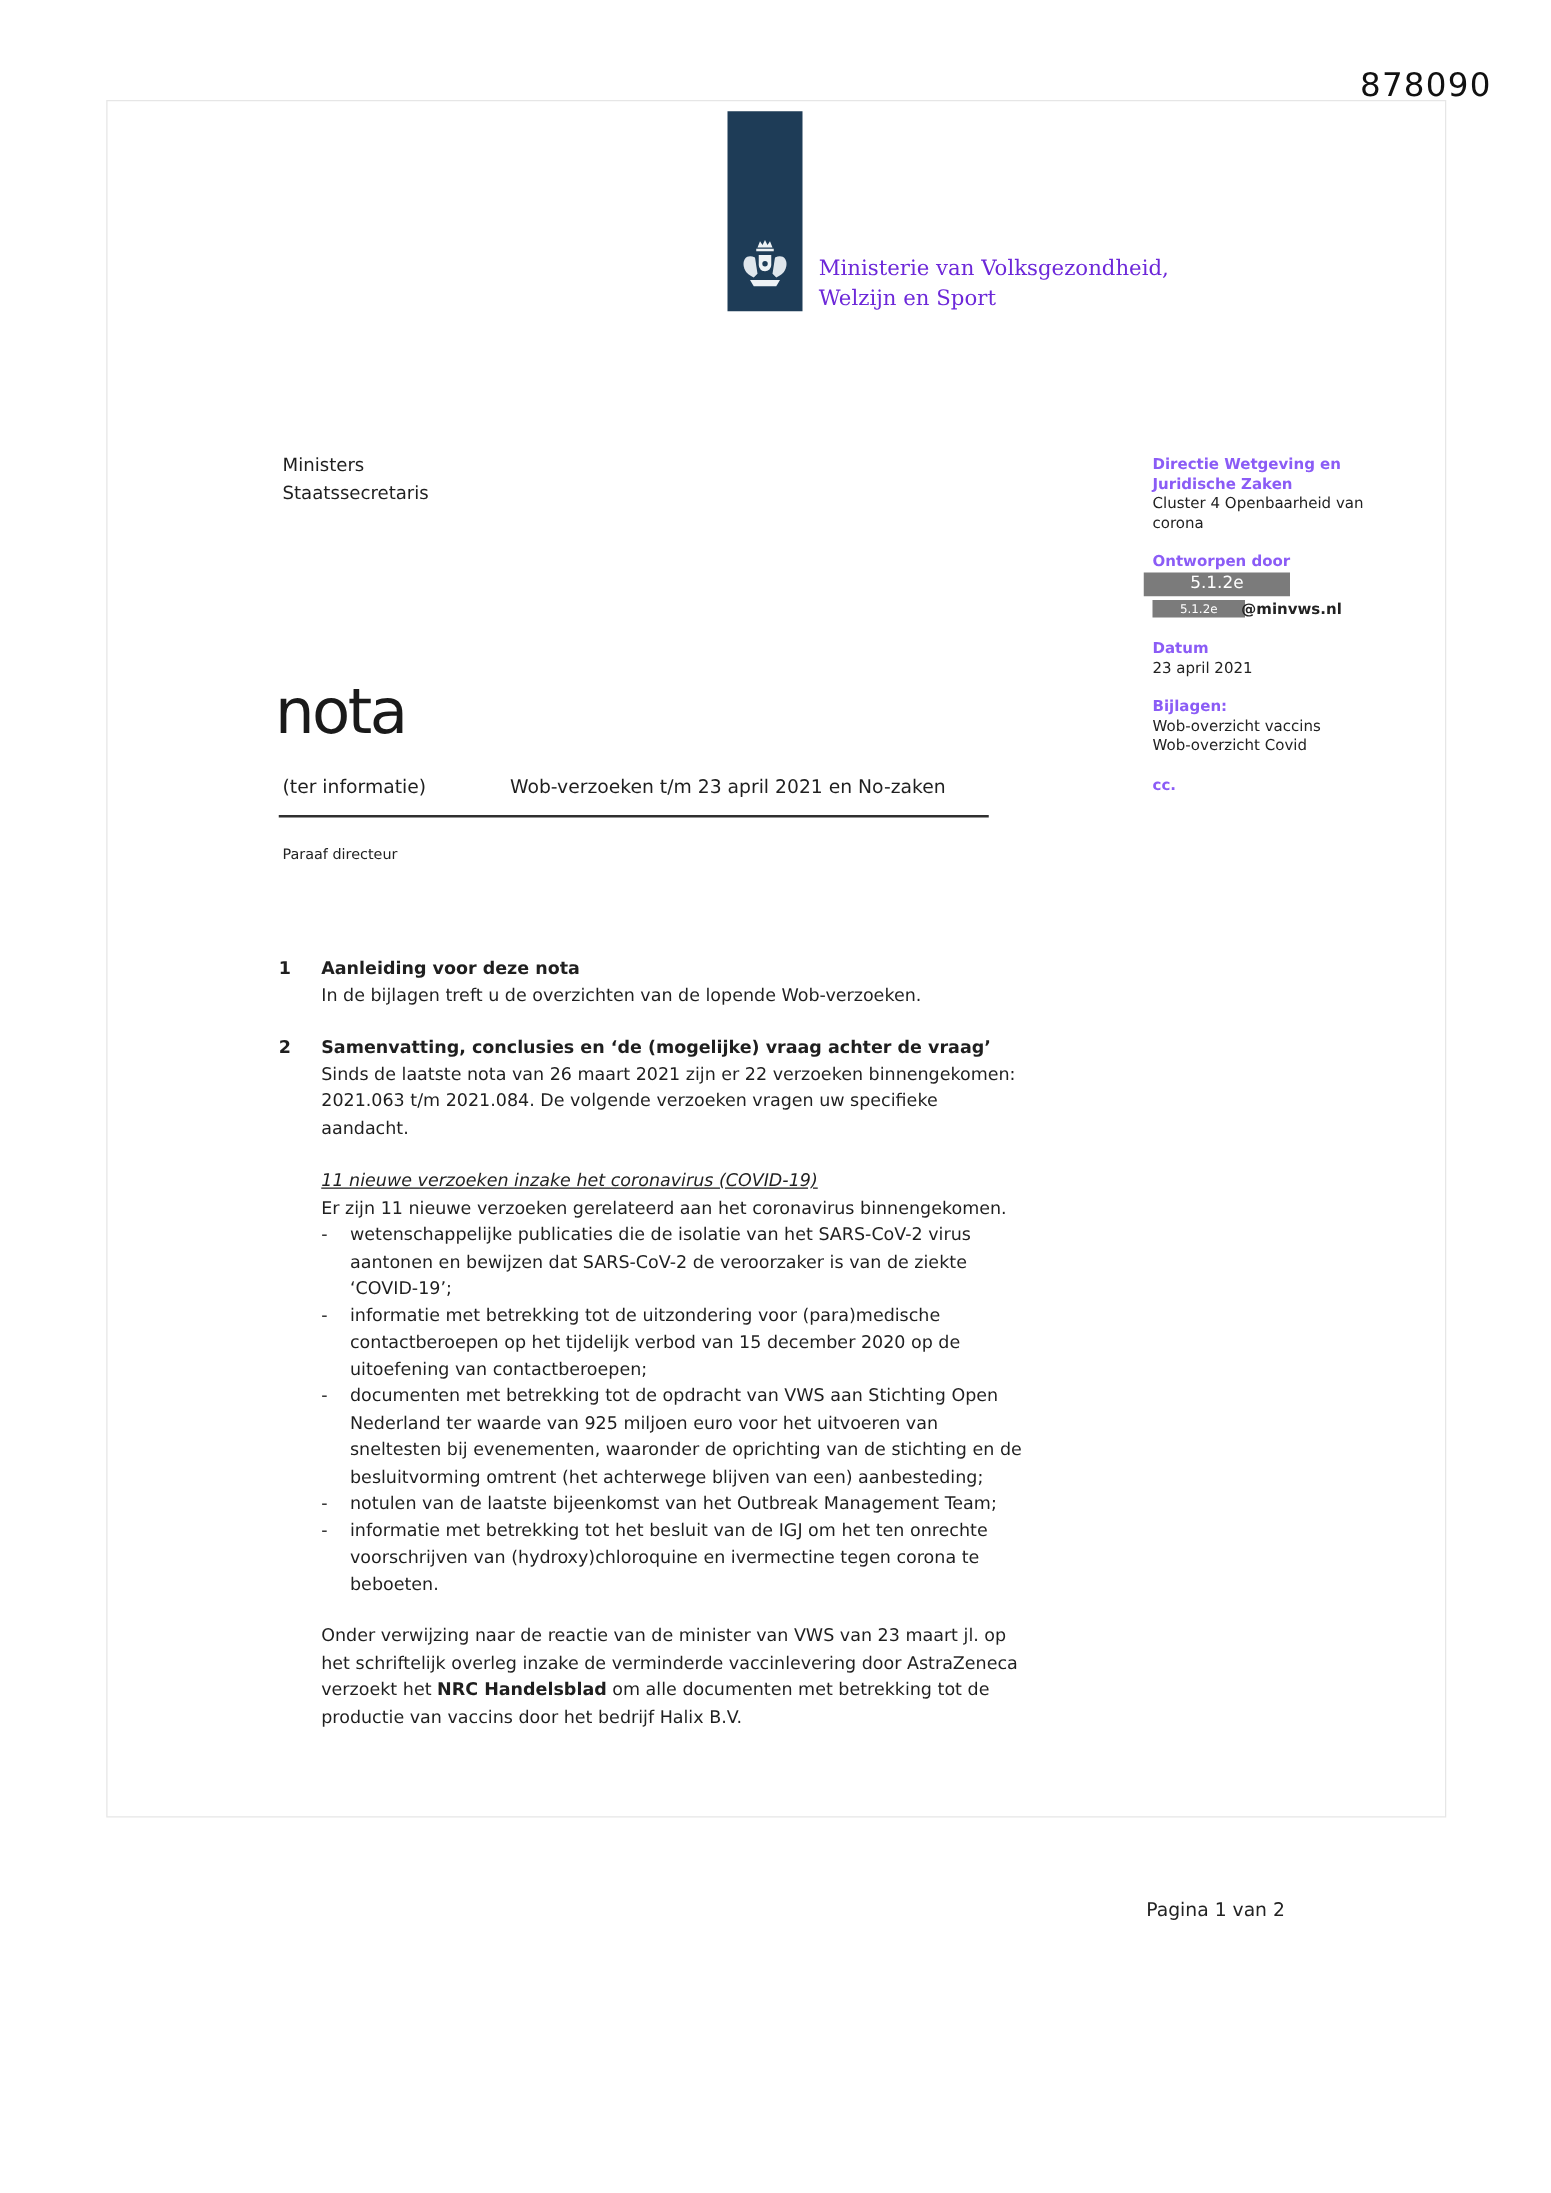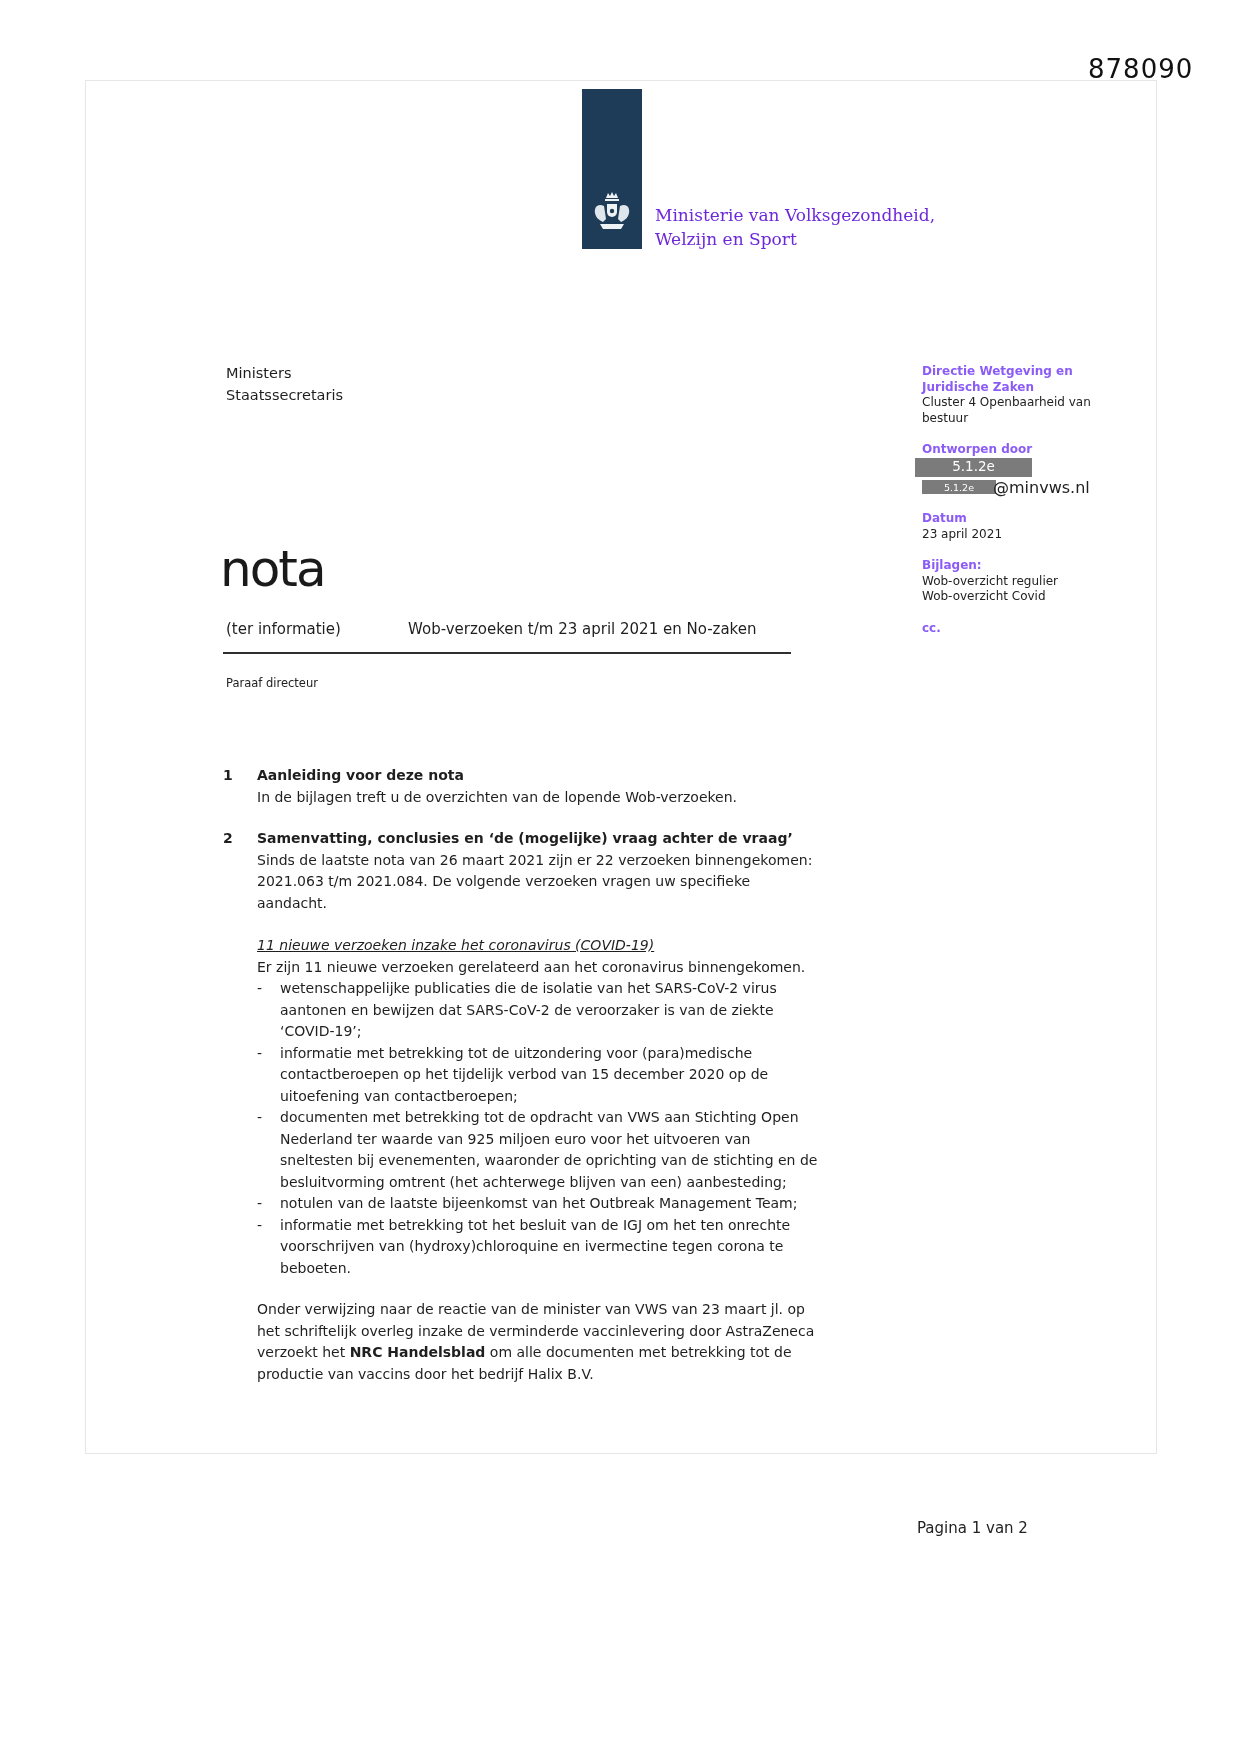--- a/index.html
+++ b/index.html
@@ -33,21 +33,21 @@
   .meta .lbl { font-weight:bold; color:#8b5cf6; }
   .redact-1 {
     width:117px; height:19px; margin-left:-7px; background:#7b7b7b; color:#ffffff;
     font-size:13.5px; display:flex; align-items:center; justify-content:center;
   }
   .redact-row { display:flex; align-items:center; margin-top:3px; }
   .redact-2 {
     width:74px; height:14px; background:#7b7b7b; color:#ffffff;
     font-size:9.5px; display:flex; align-items:center; justify-content:center;
   }
-  .email-suffix { font-size:16px; margin-left:-3px; }
+  .email-suffix { font-size:12px; margin-left:-3px;font-weight:bold; }
   
   .nota-title { position:absolute; left:220px; top:540px; font-size:50px; letter-spacing:-2px; color:#1a1a1a; }
   .subject-class { position:absolute; left:226px; top:620px; font-size:15px; }
   .subject-text  { position:absolute; left:408px; top:620px; font-size:15px; }
   .rule { position:absolute; left:223px; top:652px; width:568px; height:2px; background:#2f2f2f; }
   .paraaf { position:absolute; left:226px; top:676px; font-size:11.5px; color:#222; }
   
   .content { position:absolute; left:223px; top:765px; width:600px; font-size:14px; line-height:21.5px; }
   .section { display:flex; }
   .section + .section { margin-top:20px; }
@@ -91,37 +91,37 @@
   <div class="addressees">
     <div>Ministers</div>
     <div>Staatssecretaris</div>
   </div>
 
   <div class="meta">
     <div class="block">
       <div class="lbl">Directie Wetgeving en</div>
       <div class="lbl">Juridische Zaken</div>
       <div>Cluster 4 Openbaarheid van</div>
-      <div>bestuur</div>
+      <div>corona</div>
     </div>
     <div class="block">
       <div class="lbl">Ontworpen door</div>
       <div class="redact-1">5.1.2e</div>
       <div class="redact-row">
         <div class="redact-2">5.1.2e</div>
         <span class="email-suffix">@minvws.nl</span>
       </div>
     </div>
     <div class="block">
       <div class="lbl">Datum</div>
       <div>23 april 2021</div>
     </div>
     <div class="block">
       <div class="lbl">Bijlagen:</div>
-      <div>Wob-overzicht regulier</div>
+      <div>Wob-overzicht vaccins</div>
       <div>Wob-overzicht Covid</div>
     </div>
     <div class="block">
       <div class="lbl">cc.</div>
     </div>
   </div>
 
   <div class="nota-title">nota</div>
   <div class="subject-class">(ter informatie)</div>
   <div class="subject-text">Wob-verzoeken t/m 23 april 2021 en No-zaken</div>

